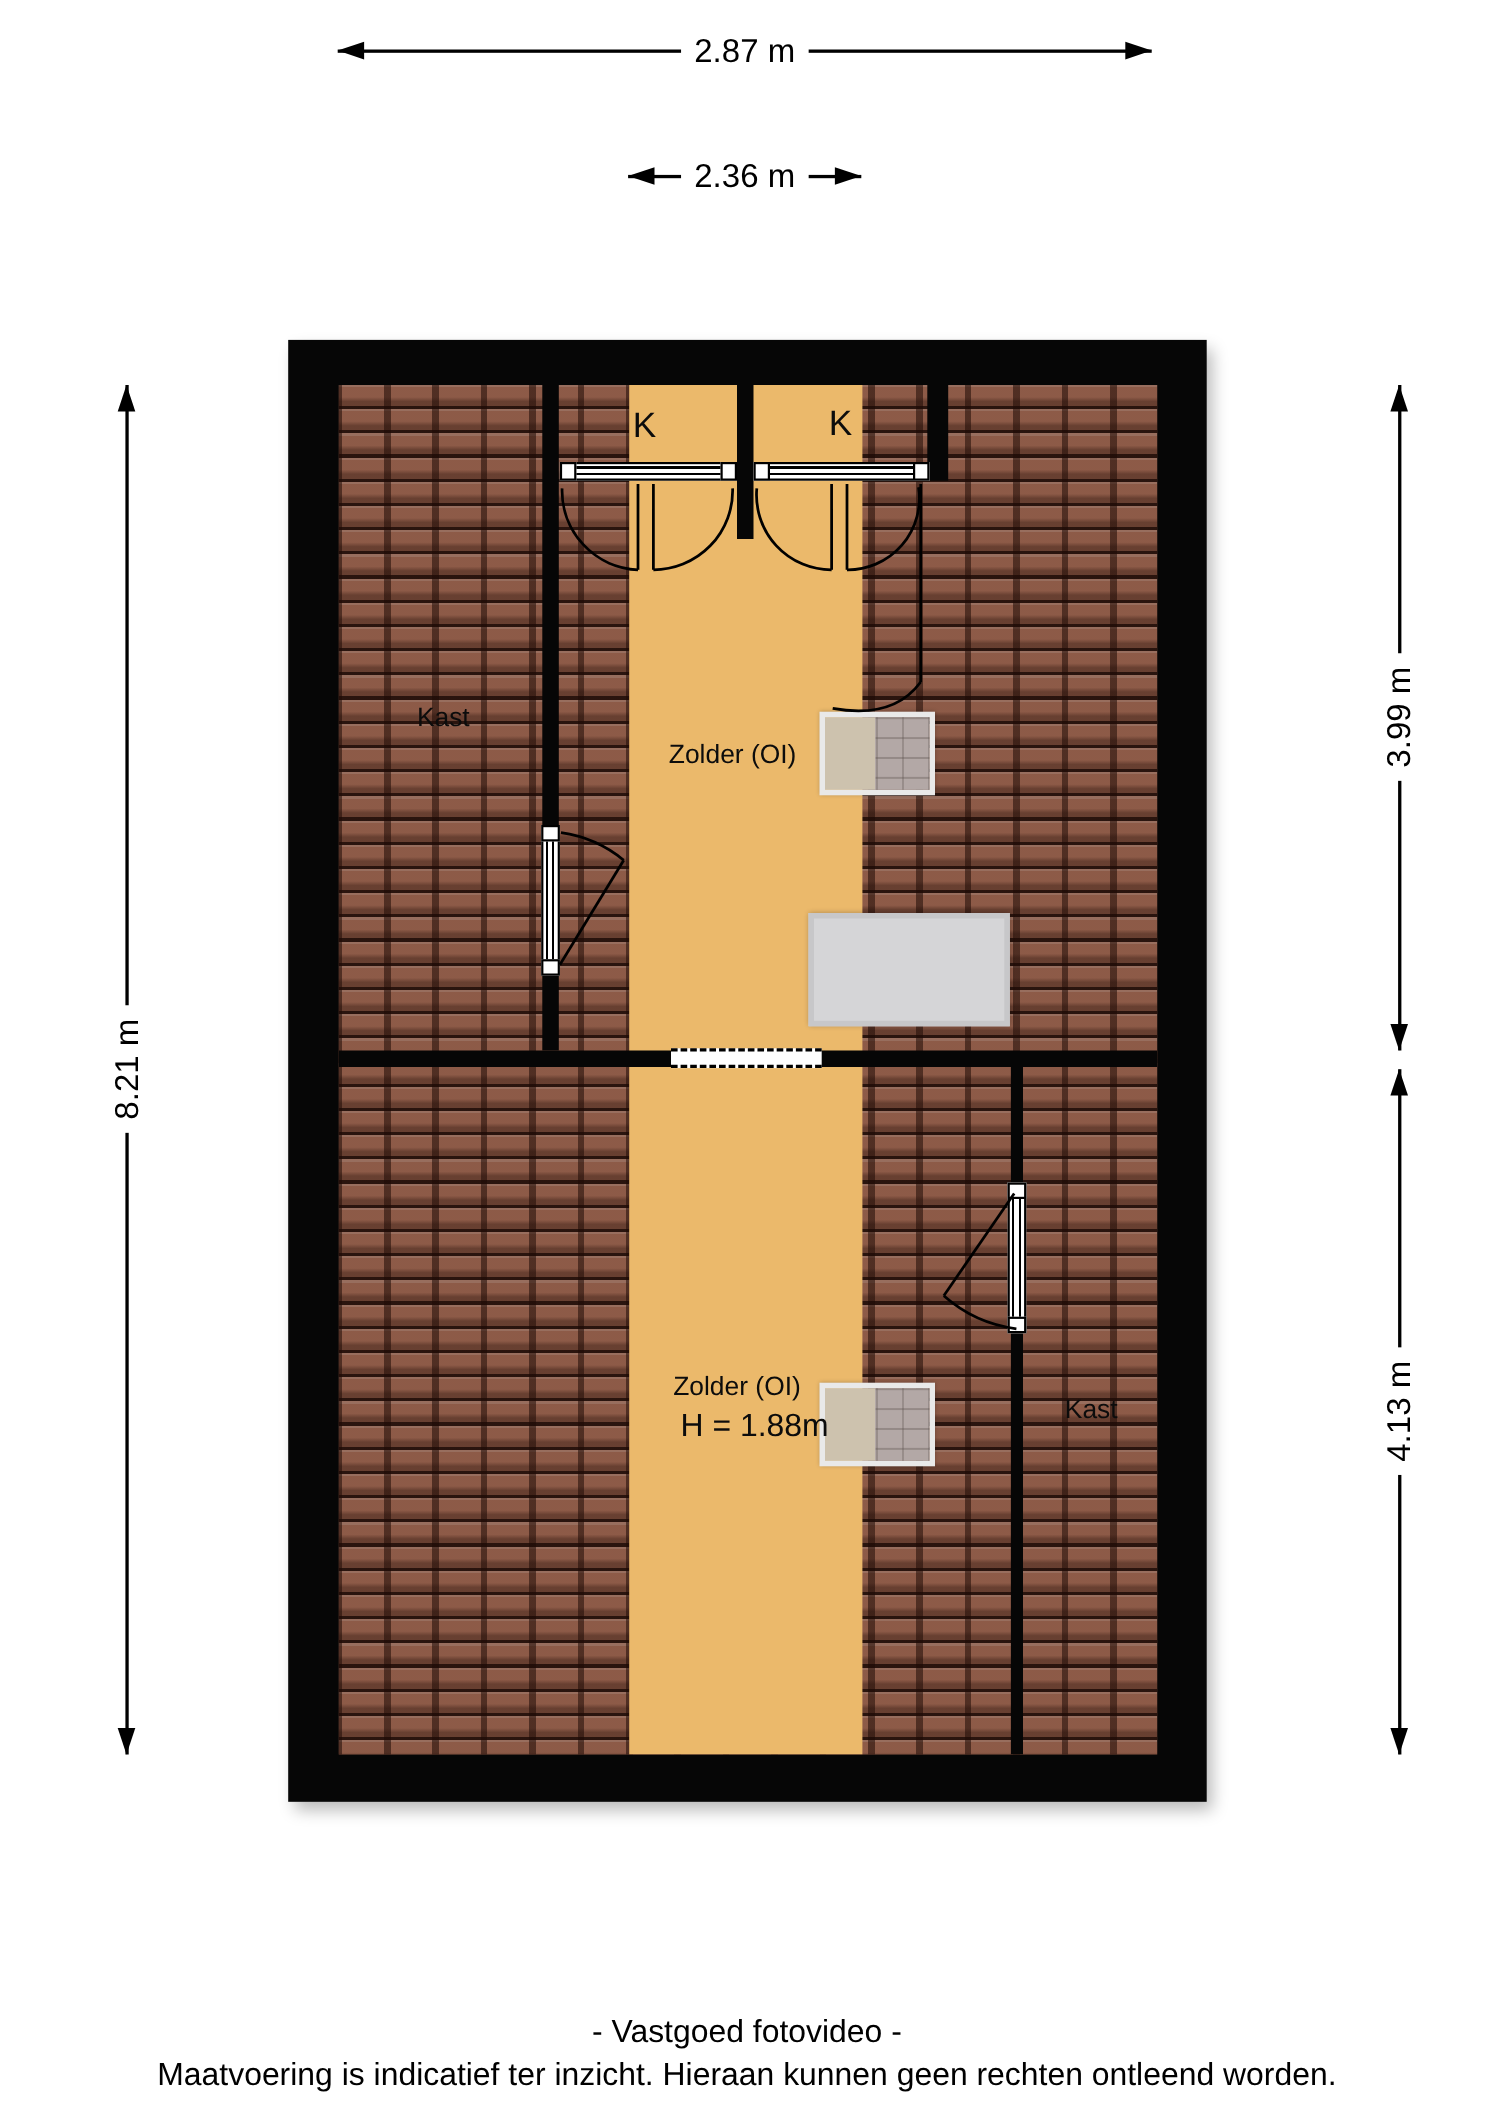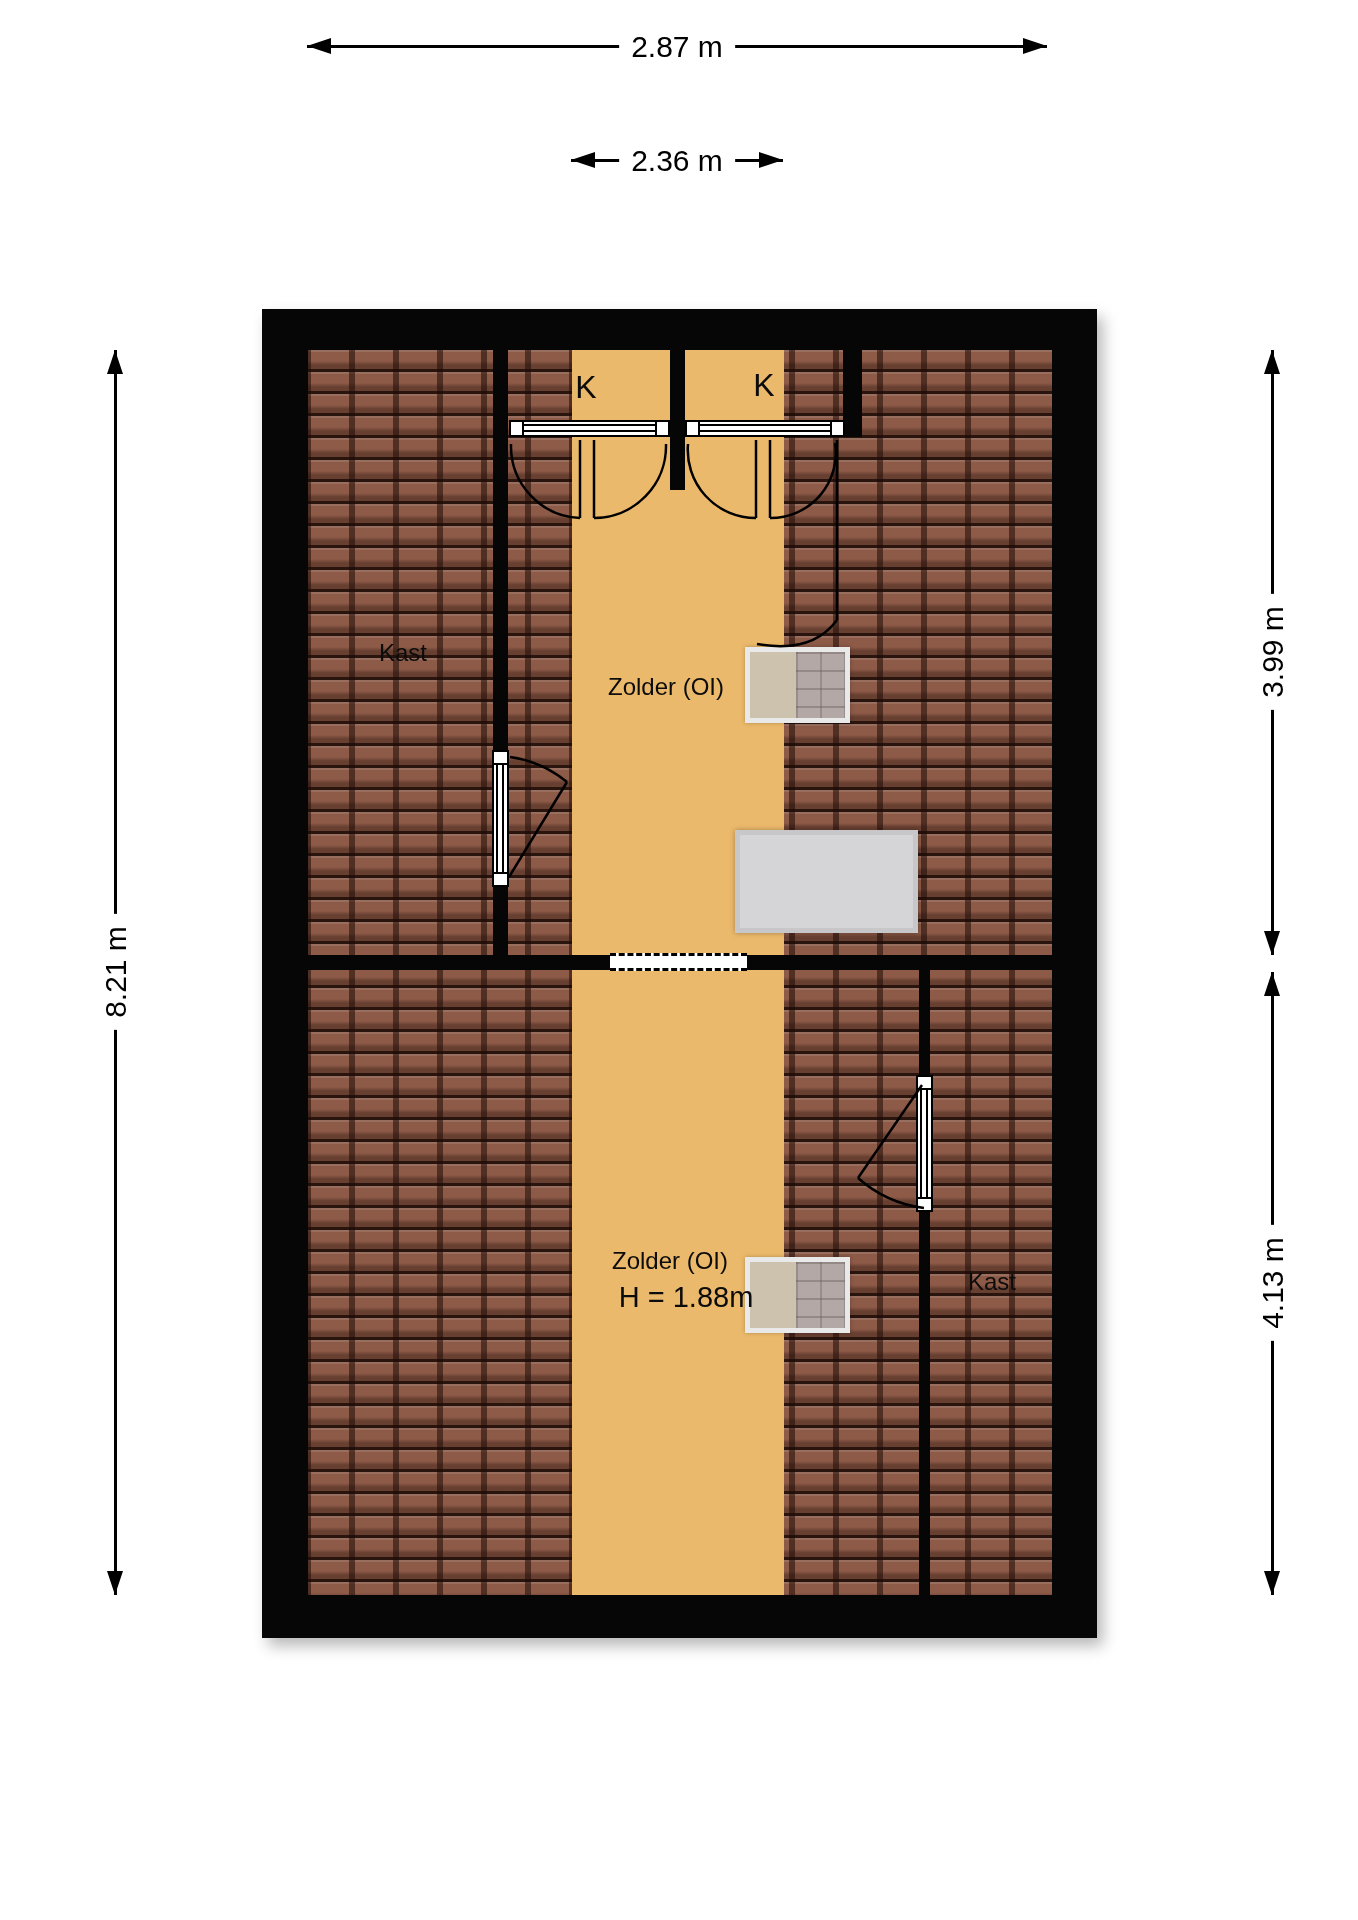--- a/index.html
+++ b/index.html
@@ -171,14 +171,16 @@
     <div class="dlabel vert" style="left:1273px;top:652px;">3.99 m</div>
   </div>
 
   <div>
     <div class="dline-v" style="left:1271px;top:972px;height:623px;"></div>
     <div class="ah up" style="left:1264px;top:972px;"></div>
     <div class="ah down" style="left:1264px;top:1571px;"></div>
     <div class="dlabel vert" style="left:1273px;top:1283px;">4.13 m</div>
   </div>
 
+  <div class="footer1">- Vastgoed fotovideo -</div>
+  <div class="footer2">Maatvoering is indicatief ter inzicht. Hieraan kunnen geen rechten ontleend worden.</div>
 
 </div>
 
 </body></html>

